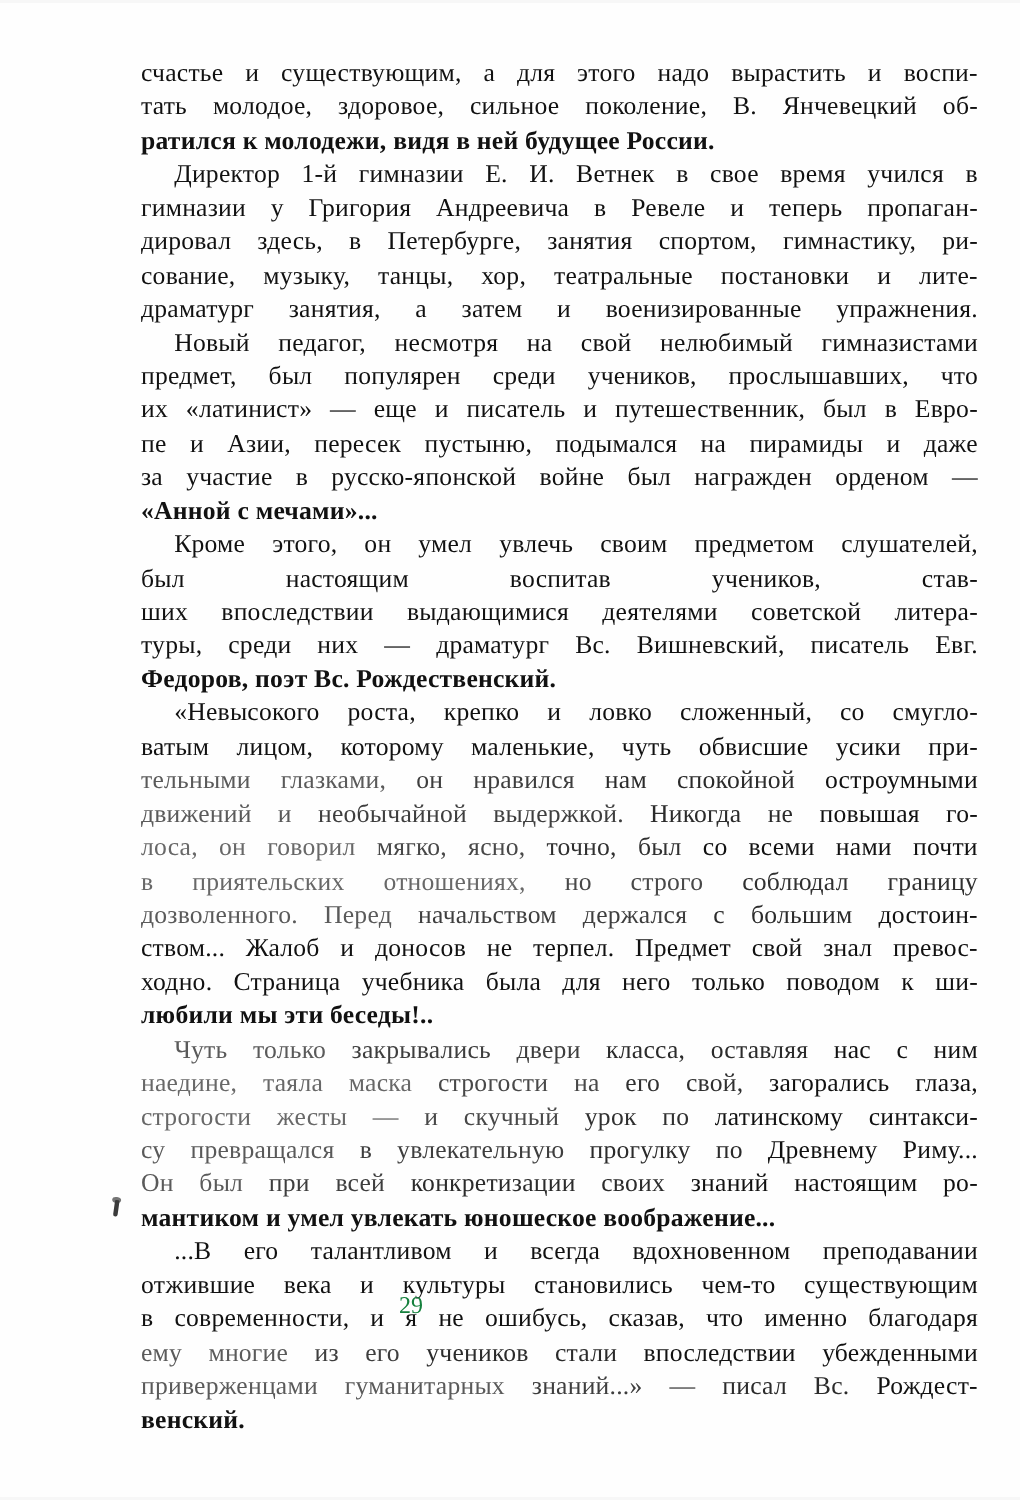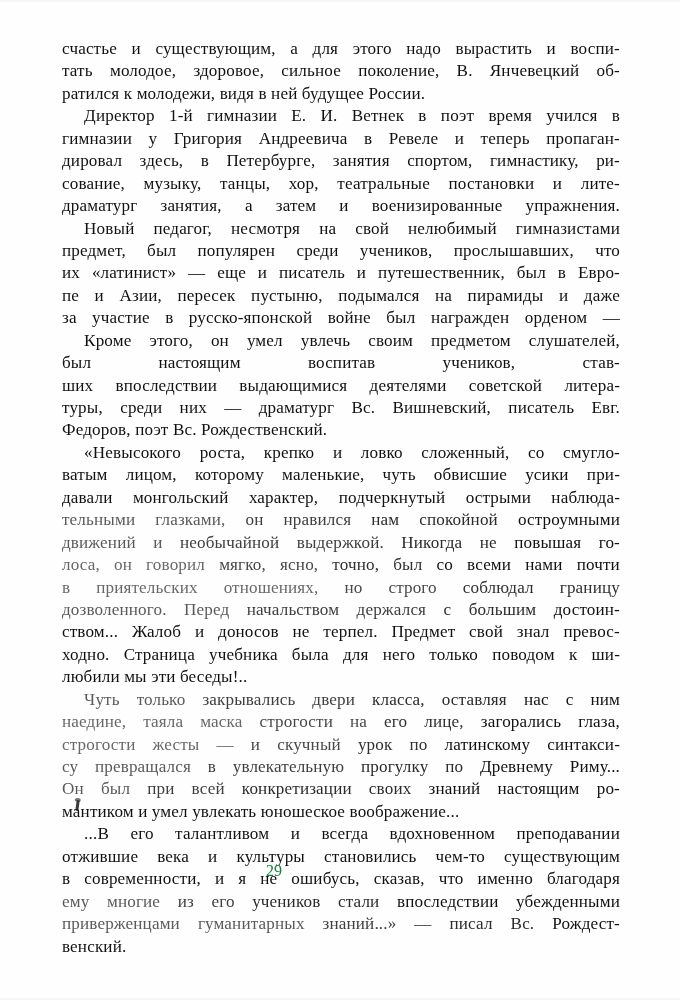--- a/index.html
+++ b/index.html
@@ -40,37 +40,39 @@
   .line {
     display: block;
     height: 22.45px;
     line-height: 22.45px;
     font-size: 17.1px;
     color: #111111;
     letter-spacing: 0.15px;
     white-space: nowrap;
     font-weight: 400;
     position: relative;
+    margin-left: 32px;
   }
 
   
   .line.just {
     display: flex;
     justify-content: space-between;
     width: 558px;
   }
   .line.just > span.w {
     display: inline-block;
     white-space: pre;
   }
 
   
   .line.flush {
     display: block;
     width: auto;
+    font-weight: bold;
   }
 
   
   .line.worn > span.w:nth-child(1),
   .line.worn > span.w:nth-child(2) { color: #5a5a5a; }
   .line.worn > span.w:nth-child(3),
   .line.worn > span.w:nth-child(4) { color: #3e3e3e; }
   .line.worn > span.w:nth-child(5),
   .line.worn > span.w:nth-child(6) { color: #2b2b2b; }
 
@@ -163,21 +165,21 @@
       </div>
       <div class="para">
         <div class="line just">
           <span class="w">&nbsp;&nbsp;&nbsp;&nbsp;&nbsp;Директор</span>
           <span class="w">1-й</span>
           <span class="w">гимназии</span>
           <span class="w">Е.</span>
           <span class="w">И.</span>
           <span class="w">Ветнек</span>
           <span class="w">в</span>
-          <span class="w">поэт</span>
+          <span class="w">свое</span>
           <span class="w">время</span>
           <span class="w">учился</span>
           <span class="w">в</span>
         </div>
         <div class="line just">
           <span class="w">гимназии</span>
           <span class="w">у</span>
           <span class="w">Григория</span>
           <span class="w">Андреевича</span>
           <span class="w">в</span>
@@ -264,20 +266,21 @@
           <span class="w">за</span>
           <span class="w">участие</span>
           <span class="w">в</span>
           <span class="w">русско-японской</span>
           <span class="w">войне</span>
           <span class="w">был</span>
           <span class="w">награжден</span>
           <span class="w">орденом</span>
           <span class="w">—</span>
         </div>
+        <div class="line flush">«Анной с мечами»...</div>
       </div>
       <div class="para">
         <div class="line just">
           <span class="w">&nbsp;&nbsp;&nbsp;&nbsp;&nbsp;Кроме</span>
           <span class="w">этого,</span>
           <span class="w">он</span>
           <span class="w">умел</span>
           <span class="w">увлечь</span>
           <span class="w">своим</span>
           <span class="w">предметом</span>
@@ -324,28 +327,20 @@
         </div>
         <div class="line just">
           <span class="w">ватым</span>
           <span class="w">лицом,</span>
           <span class="w">которому</span>
           <span class="w">маленькие,</span>
           <span class="w">чуть</span>
           <span class="w">обвисшие</span>
           <span class="w">усики</span>
           <span class="w">при-</span>
-        </div>
-        <div class="line just">
-          <span class="w">давали</span>
-          <span class="w">монгольский</span>
-          <span class="w">характер,</span>
-          <span class="w">подчеркнутый</span>
-          <span class="w">острыми</span>
-          <span class="w">наблюда-</span>
         </div>
         <div class="line just worn">
           <span class="w">тельными</span>
           <span class="w">глазками,</span>
           <span class="w">он</span>
           <span class="w">нравился</span>
           <span class="w">нам</span>
           <span class="w">спокойной</span>
           <span class="w">остроумными</span>
         </div>
@@ -428,21 +423,21 @@
           <span class="w">с</span>
           <span class="w">ним</span>
         </div>
         <div class="line just worn-heavy">
           <span class="w">наедине,</span>
           <span class="w">таяла</span>
           <span class="w">маска</span>
           <span class="w">строгости</span>
           <span class="w">на</span>
           <span class="w">его</span>
-          <span class="w">лице,</span>
+          <span class="w">свой,</span>
           <span class="w">загорались</span>
           <span class="w">глаза,</span>
         </div>
         <div class="line just worn-heavy">
           <span class="w">строгости</span>
           <span class="w">жесты</span>
           <span class="w">—</span>
           <span class="w">и</span>
           <span class="w">скучный</span>
           <span class="w">урок</span>

